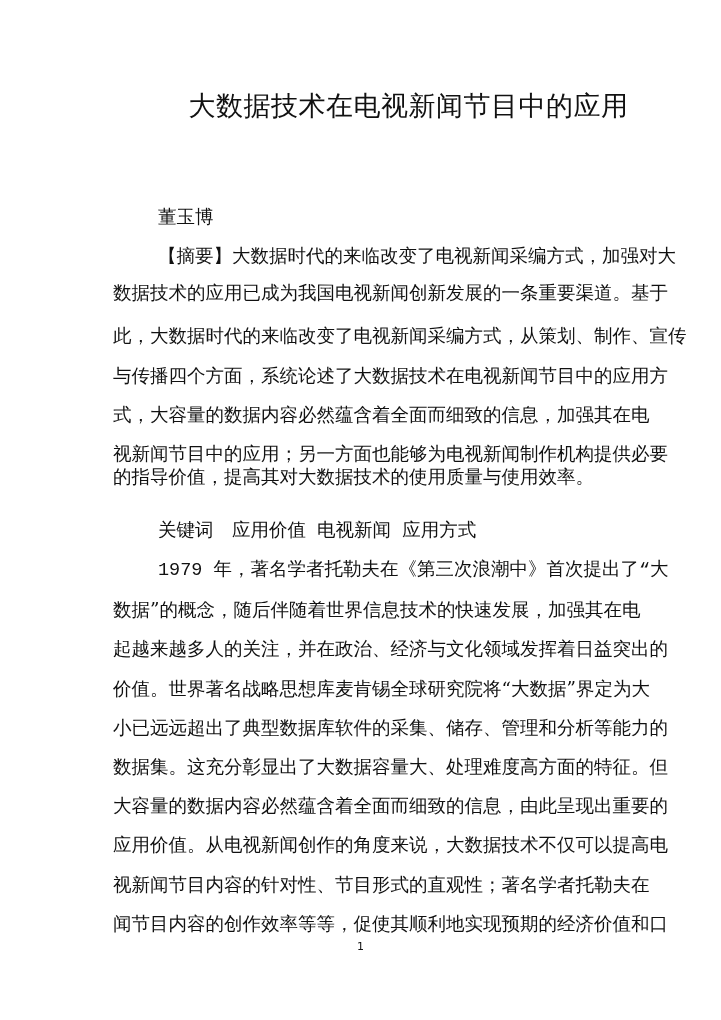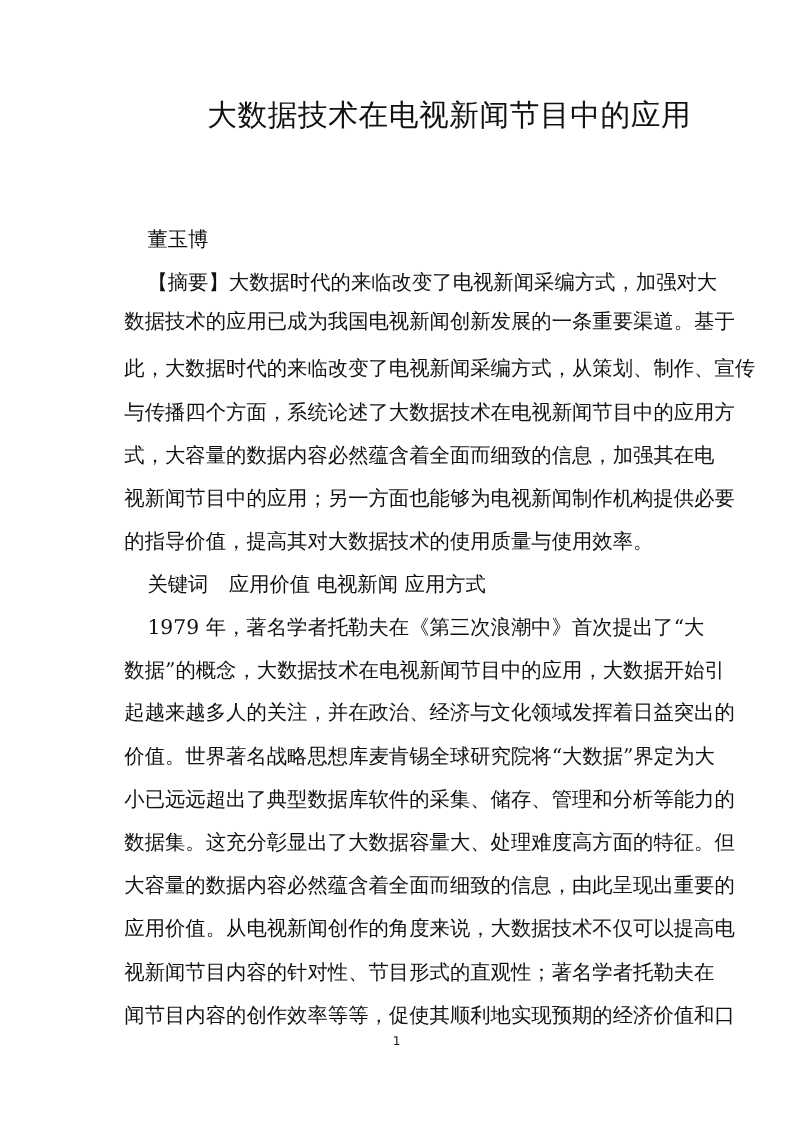--- a/index.html
+++ b/index.html
@@ -2,45 +2,45 @@
 <html><head>
 <meta charset="utf-8">
 <style>
   html, body { margin:0; padding:0; background:#ffffff; }
   body { width:721px; height:1020px; position:relative; overflow:hidden;
          font-family:"DejaVu Serif","Liberation Serif",serif; color:#111; }
   .title { position:absolute; top:88px; left:0; width:721px; text-align:center;
            font-size:27px; letter-spacing:0.5px; line-height:36px;padding-left:48px; }
   .line { position:absolute; left:113px; width:500px; font-size:18.5px; line-height:24px;
           white-space:nowrap; text-align:justify; text-align-last:justify; }
-  .line.indent { left:134px; width:464px; }
+  .line.indent { left:158px; width:464px;font-family:Liberation Mono, monospace; }
   .line.short { text-align-last:left; }
   .pagenum { position:absolute; top:933px; left:0; width:721px; text-align:center;
              font-size:11px; font-family:"DejaVu Sans",sans-serif; }
 </style>
 </head>
 <body>
 
 <div>
   <div class="title">大数据技术在电视新闻节目中的应用</div>
 
   <div class="line indent short" style="top:207px">董玉博</div>
 
   <div class="line indent" style="top:246px">【摘要】大数据时代的来临改变了电视新闻采编方式，加强对大</div>
   <div class="line" style="top:281px">数据技术的应用已成为我国电视新闻创新发展的一条重要渠道。基于</div>
   <div class="line" style="top:324px">此，大数据时代的来临改变了电视新闻采编方式，从策划、制作、宣传</div>
   <div class="line" style="top:364px">与传播四个方面，系统论述了大数据技术在电视新闻节目中的应用方</div>
   <div class="line" style="top:403px">式，大容量的数据内容必然蕴含着全面而细致的信息，加强其在电</div>
   <div class="line" style="top:442px">视新闻节目中的应用；另一方面也能够为电视新闻制作机构提供必要</div>
-  <div class="line short" style="top:481px">的指导价值，提高其对大数据技术的使用质量与使用效率。</div>
+  <div class="line short" style="top:465px">的指导价值，提高其对大数据技术的使用质量与使用效率。</div>
 
   <div class="line indent short" style="top:520px">关键词　应用价值 电视新闻 应用方式</div>
 
   <div class="line indent" style="top:559px">1979 年，著名学者托勒夫在《第三次浪潮中》首次提出了“大</div>
-  <div class="line" style="top:598px">数据”的概念，大数据技术在电视新闻节目中的应用，大数据开始引</div>
+  <div class="line" style="top:598px">数据”的概念，随后伴随着世界信息技术的快速发展，加强其在电</div>
   <div class="line" style="top:637px">起越来越多人的关注，并在政治、经济与文化领域发挥着日益突出的</div>
   <div class="line" style="top:677px">价值。世界著名战略思想库麦肯锡全球研究院将“大数据”界定为大</div>
   <div class="line" style="top:716px">小已远远超出了典型数据库软件的采集、储存、管理和分析等能力的</div>
   <div class="line" style="top:755px">数据集。这充分彰显出了大数据容量大、处理难度高方面的特征。但</div>
   <div class="line" style="top:794px">大容量的数据内容必然蕴含着全面而细致的信息，由此呈现出重要的</div>
   <div class="line" style="top:833px">应用价值。从电视新闻创作的角度来说，大数据技术不仅可以提高电</div>
   <div class="line" style="top:873px">视新闻节目内容的针对性、节目形式的直观性；著名学者托勒夫在</div>
   <div class="line" style="top:912px">闻节目内容的创作效率等等，促使其顺利地实现预期的经济价值和口</div>
 
   <div class="pagenum" style="top:940px">1</div>

